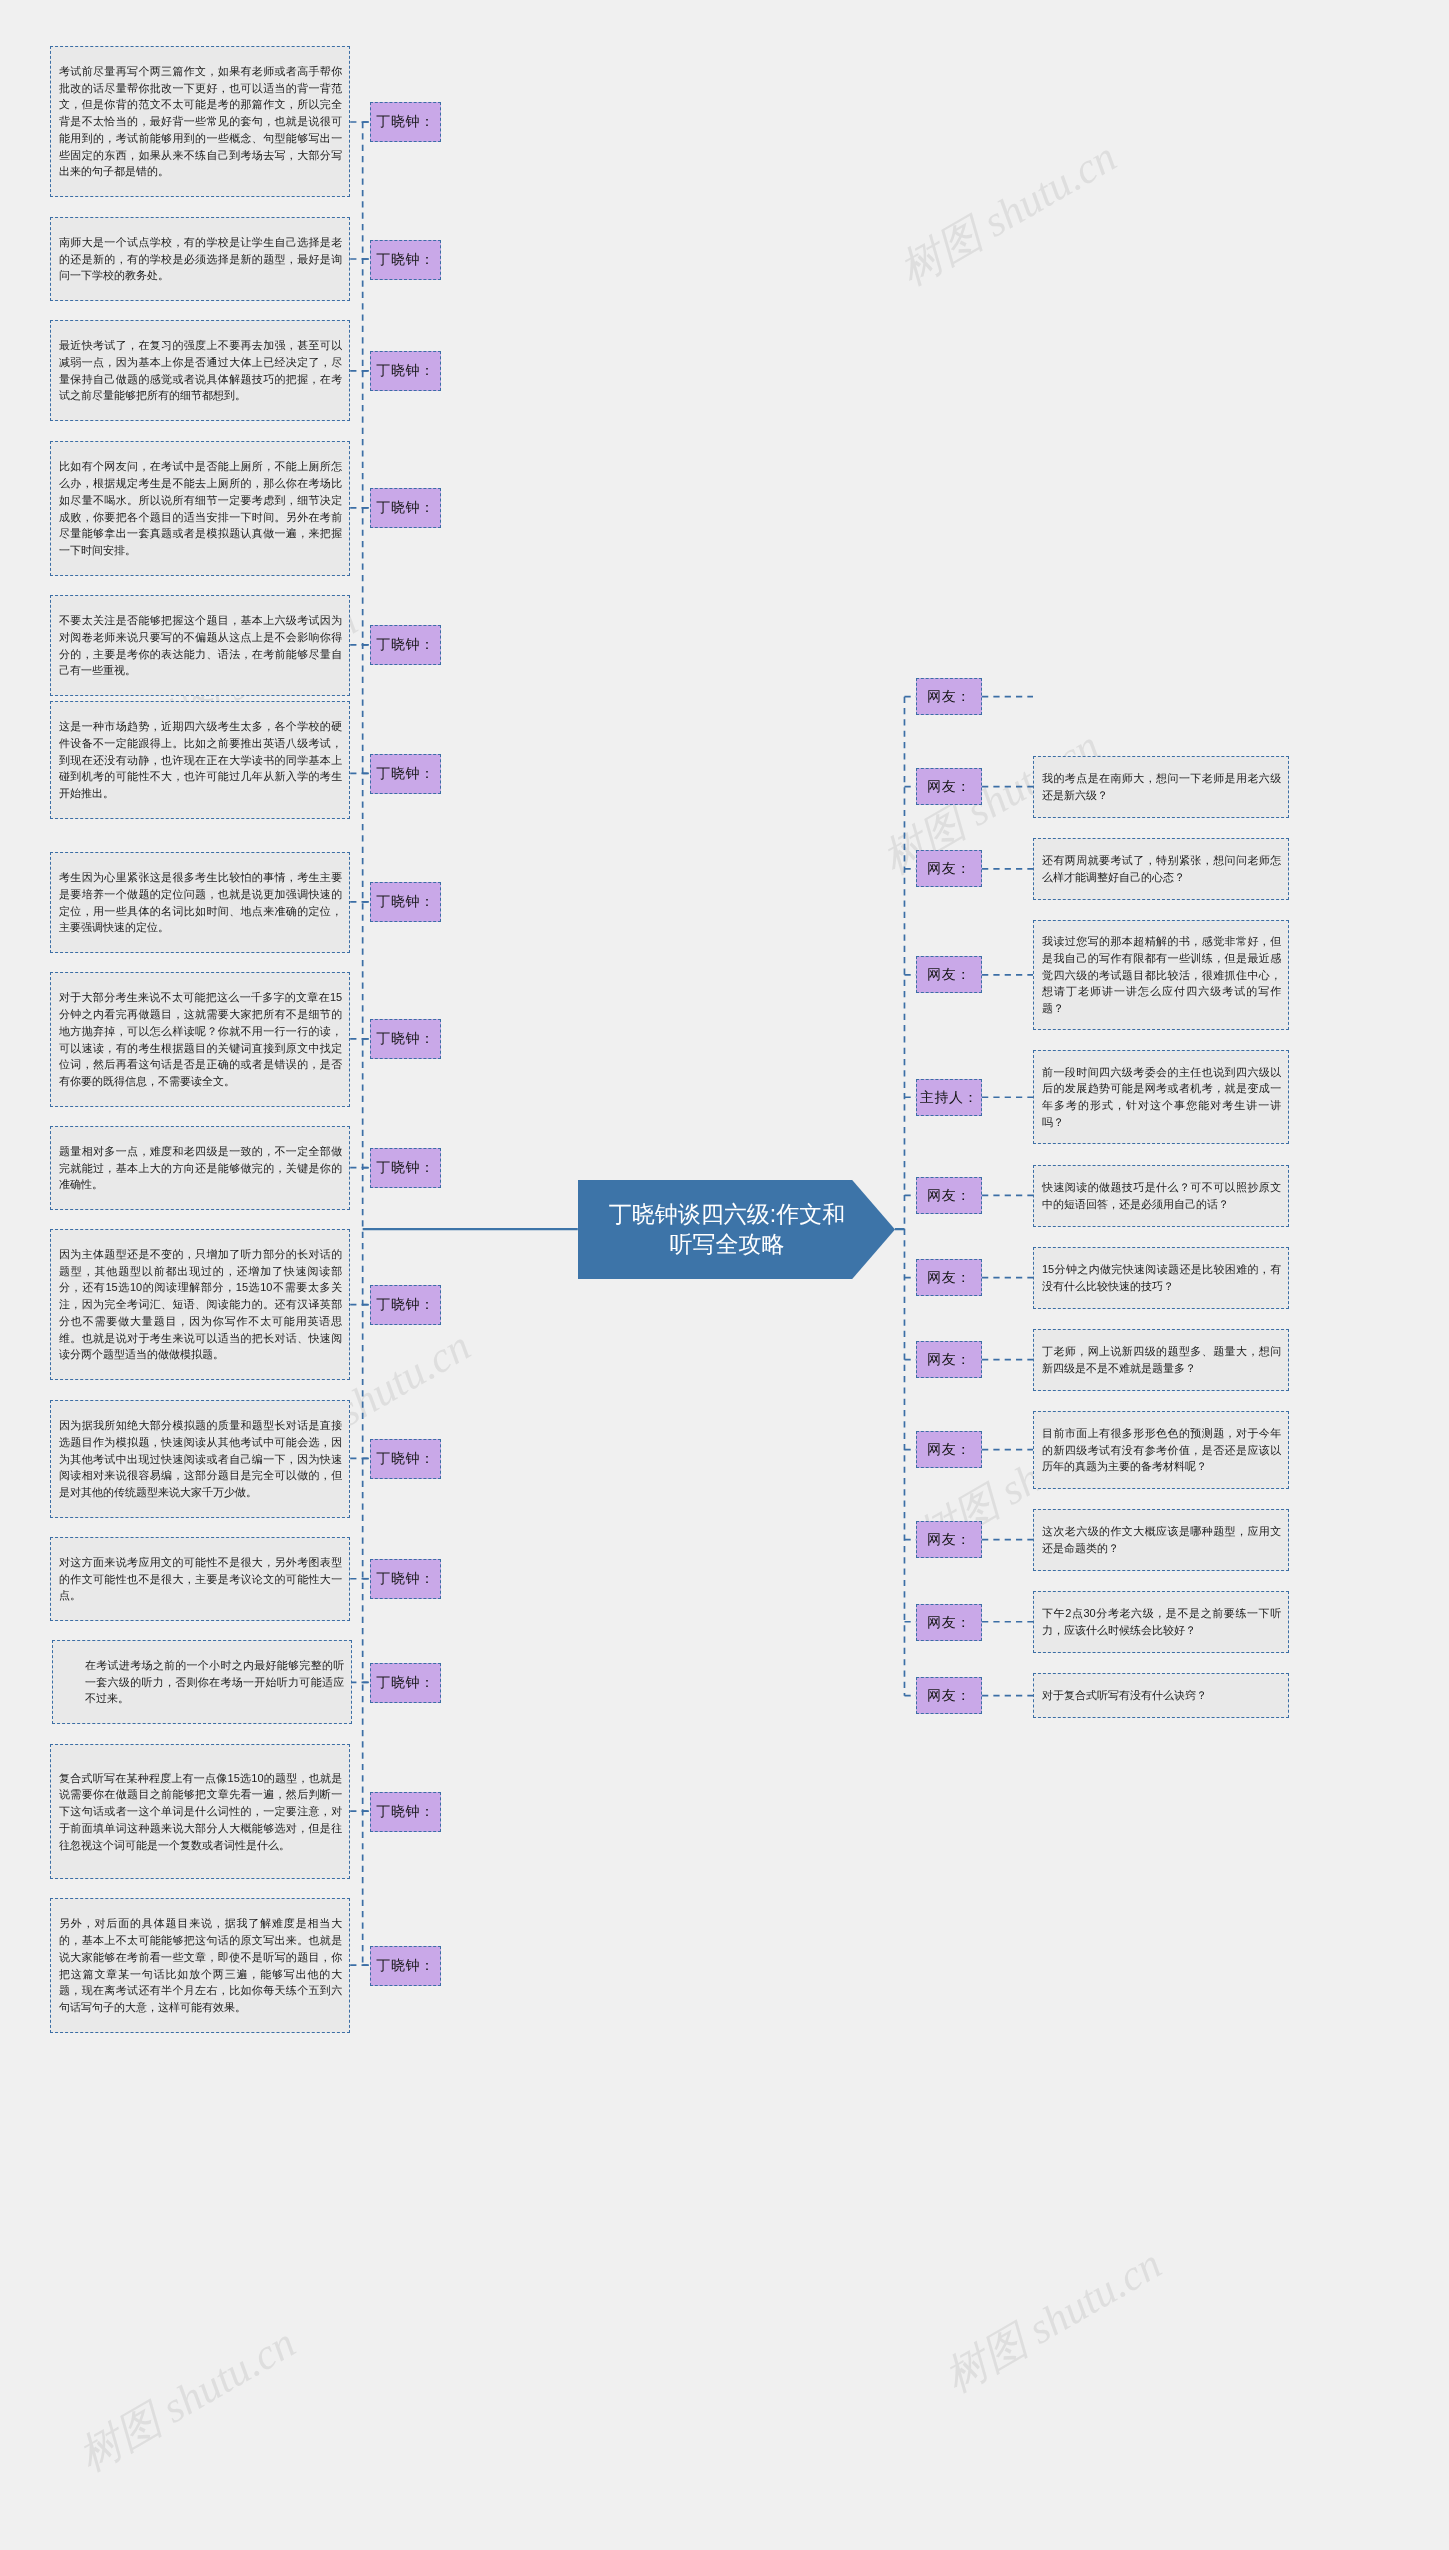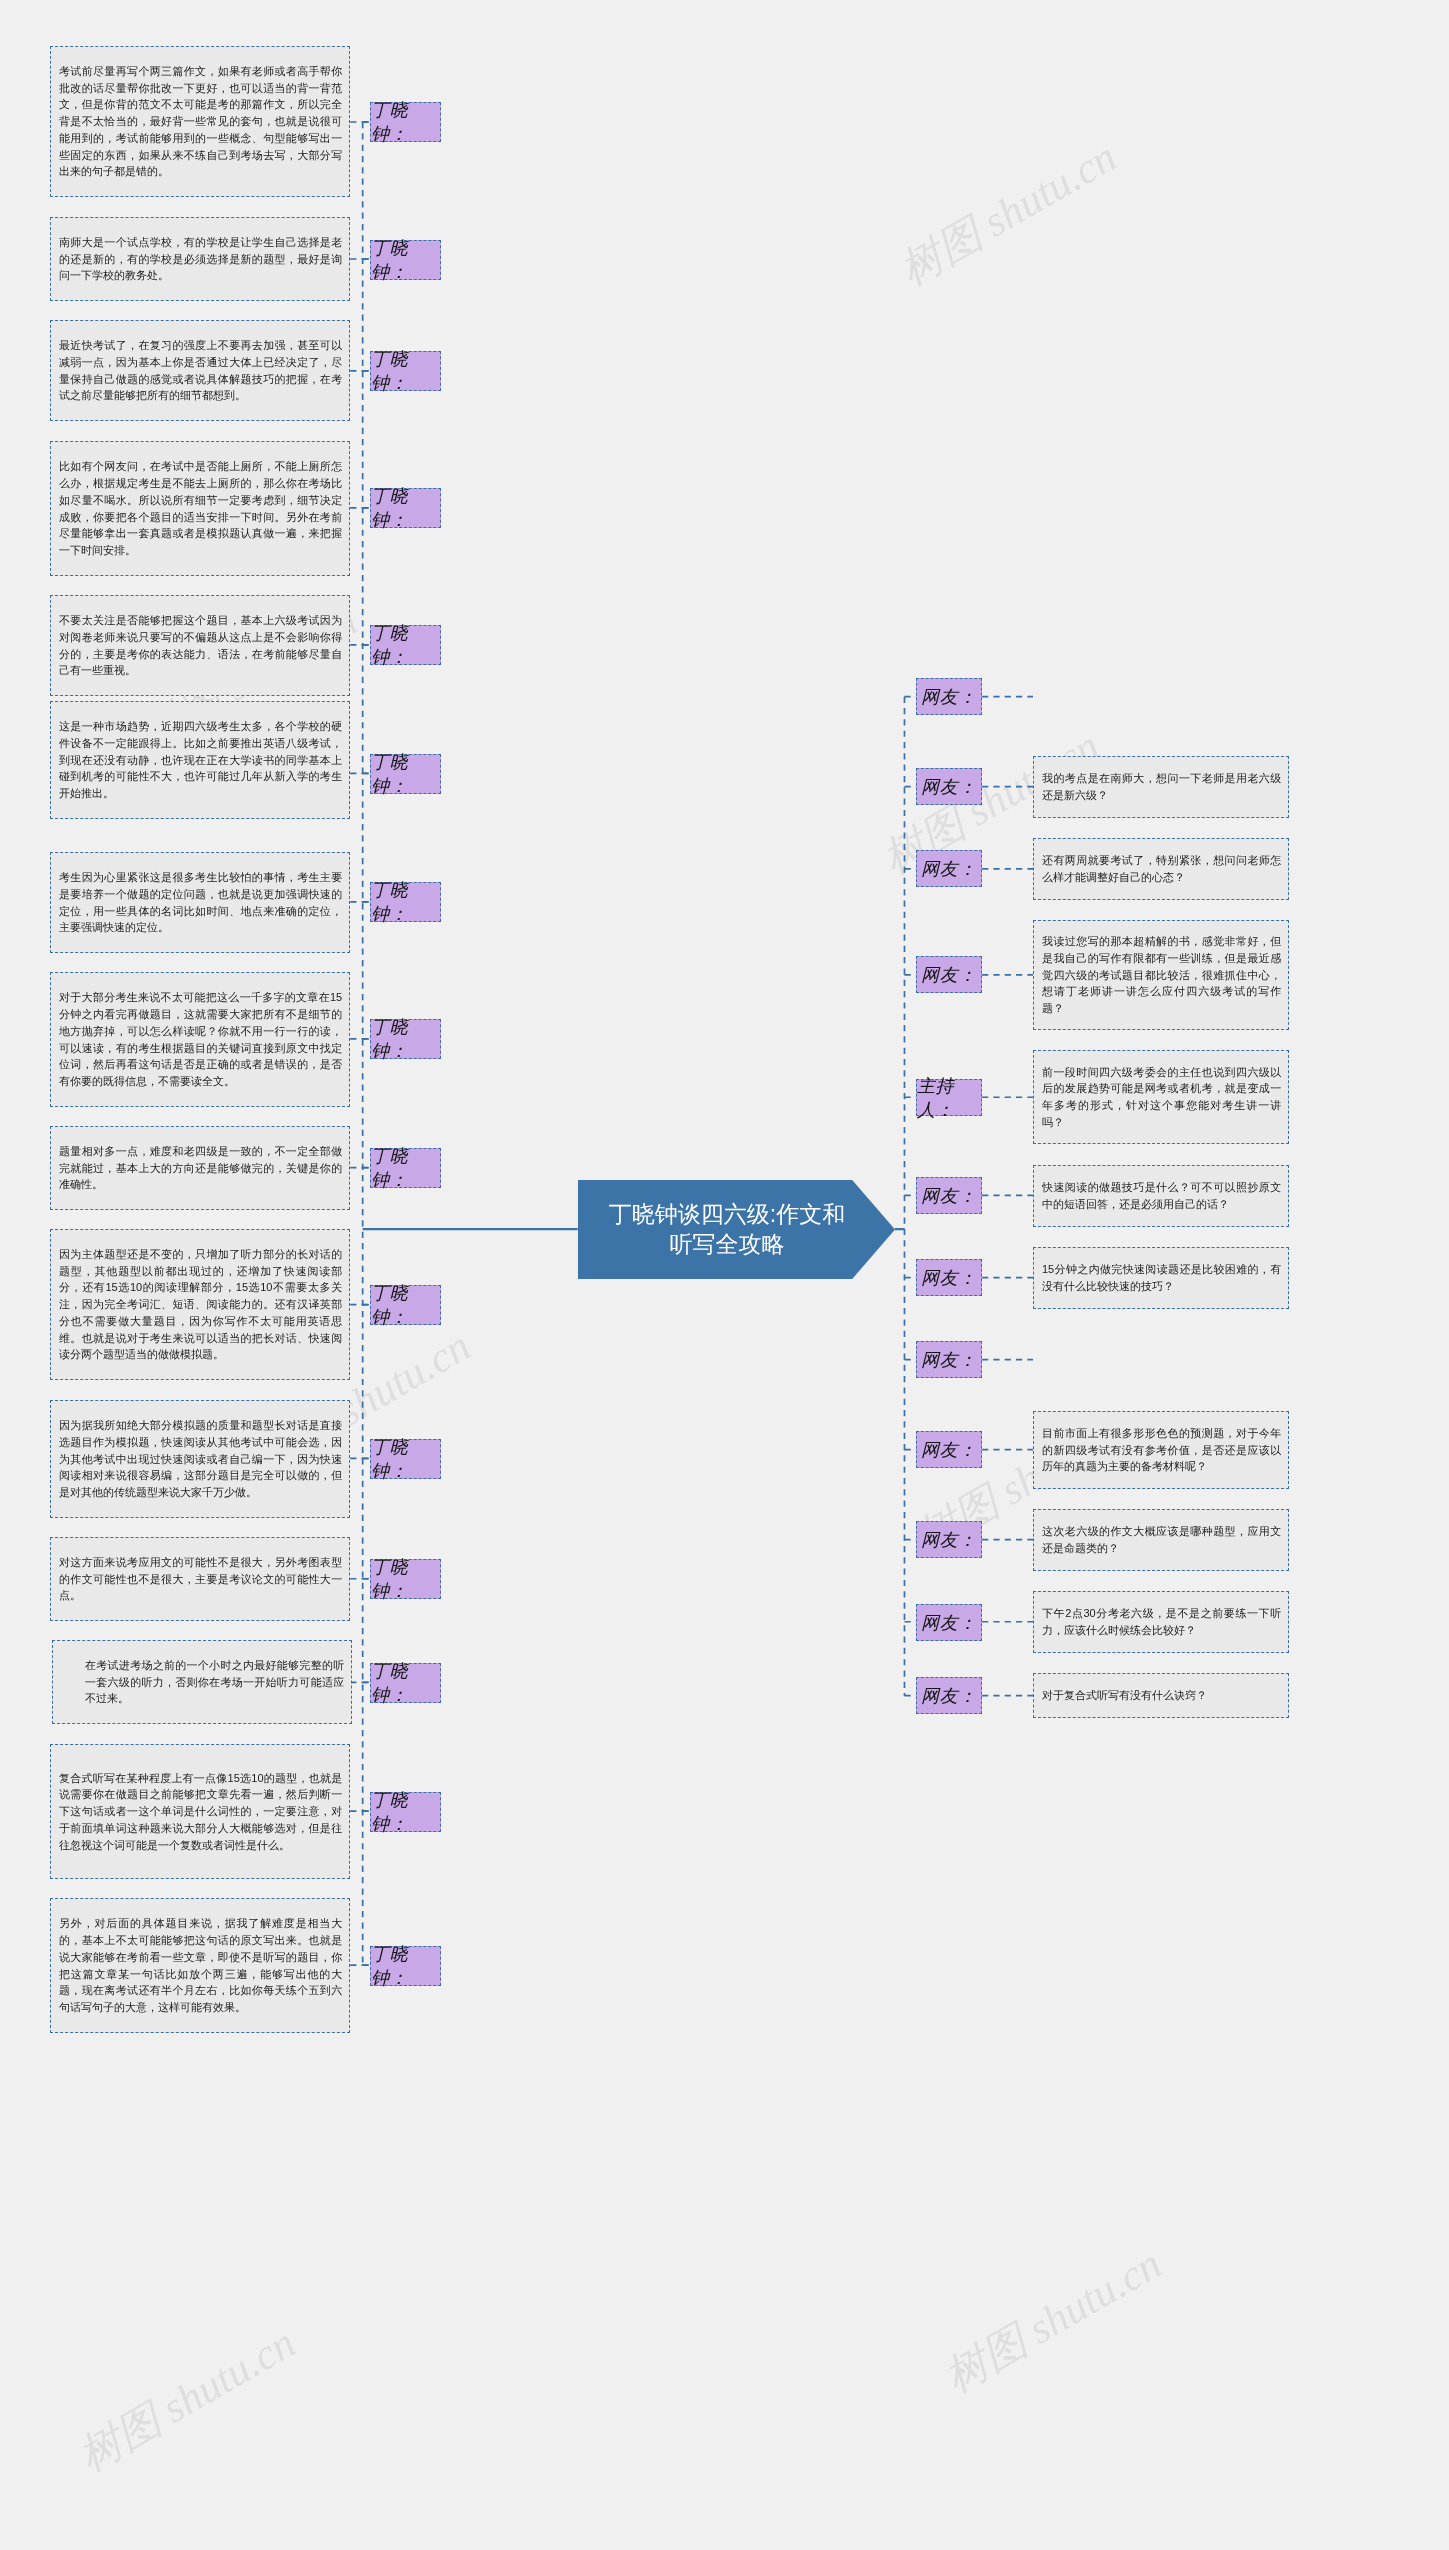--- a/index.html
+++ b/index.html
@@ -55,24 +55,23 @@
     color:#1a1a1a;
     letter-spacing:0px;
     text-align:justify;
     word-break:break-all;
   }
   .speaker{
     background:#c9a8e8;
     justify-content:center;
   }
   .speaker .txt{
-    font-size:18px;
+    font-size:14px;
     color:#161616;
     letter-spacing:0.6px;
-    font-style:italic;
   }
   
   #root{
     position:absolute;
     z-index:3;
     left:578px;
     top:1180px;
     width:317px;
     height:99px;
   }
@@ -294,20 +293,23 @@
     </div>
     <div class="node speaker" style="left: 916px; top: 1177px; width: 66px; height: 37px;">
       <div class="txt">网友：</div>
     </div>
     <div class="node leaf" style="left: 1033px; top: 1247px; width: 256px; height: 62px;">
       <div class="txt">15分钟之内做完快速阅读题还是比较困难的，有没有什么比较快速的技巧？</div>
     </div>
     <div class="node speaker" style="left: 916px; top: 1259px; width: 66px; height: 37px;">
       <div class="txt">网友：</div>
     </div>
+    <div class="node leaf" style="left: 1033px; top: 1329px; width: 256px; height: 62px;">
+      <div class="txt">丁老师，网上说新四级的题型多、题量大，想问新四级是不是不难就是题量多？</div>
+    </div>
     <div class="node speaker" style="left: 916px; top: 1341px; width: 66px; height: 37px;">
       <div class="txt">网友：</div>
     </div>
     <div class="node leaf" style="left: 1033px; top: 1411px; width: 256px; height: 78px;">
       <div class="txt">目前市面上有很多形形色色的预测题，对于今年的新四级考试有没有参考价值，是否还是应该以历年的真题为主要的备考材料呢？</div>
     </div>
     <div class="node speaker" style="left: 916px; top: 1431px; width: 66px; height: 37px;">
       <div class="txt">网友：</div>
     </div>
     <div class="node leaf" style="left: 1033px; top: 1509px; width: 256px; height: 62px;">

